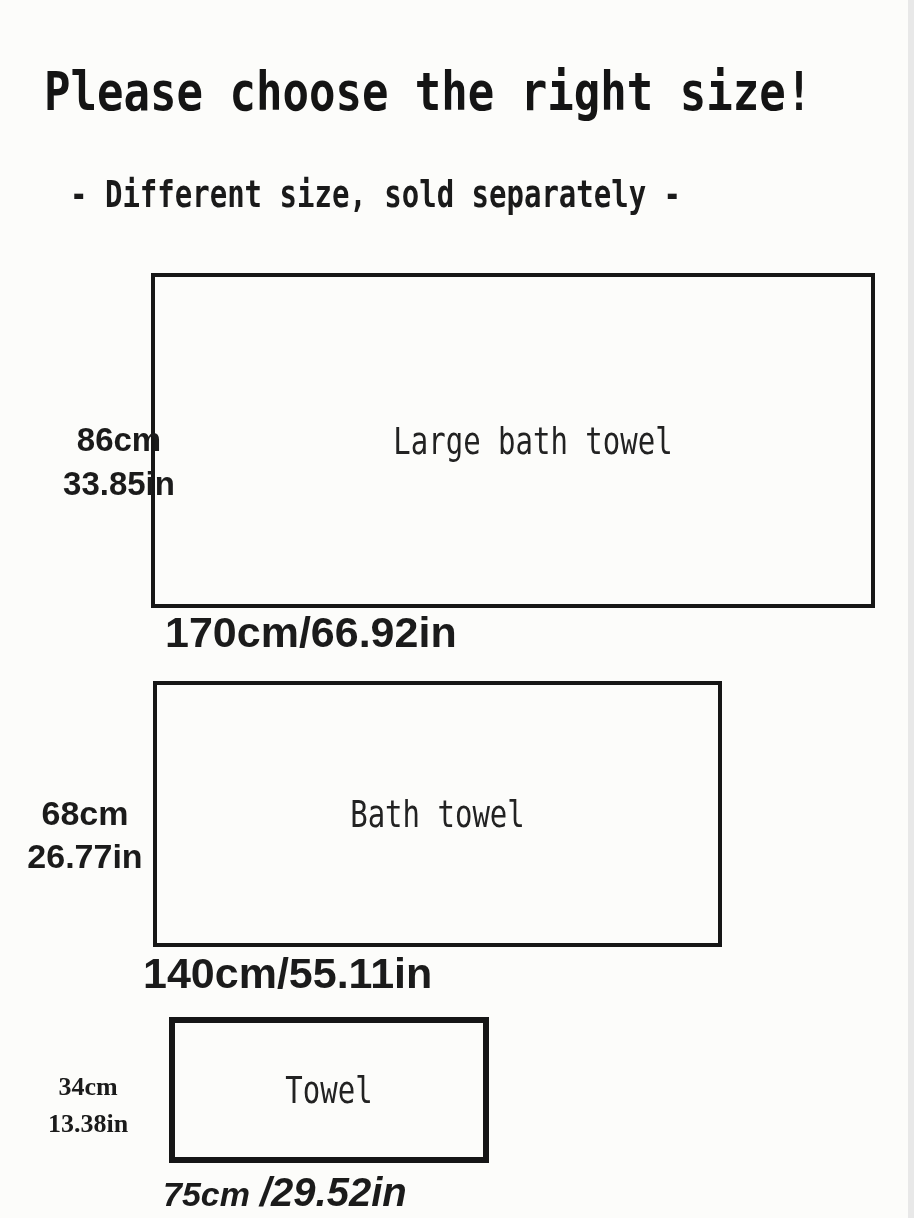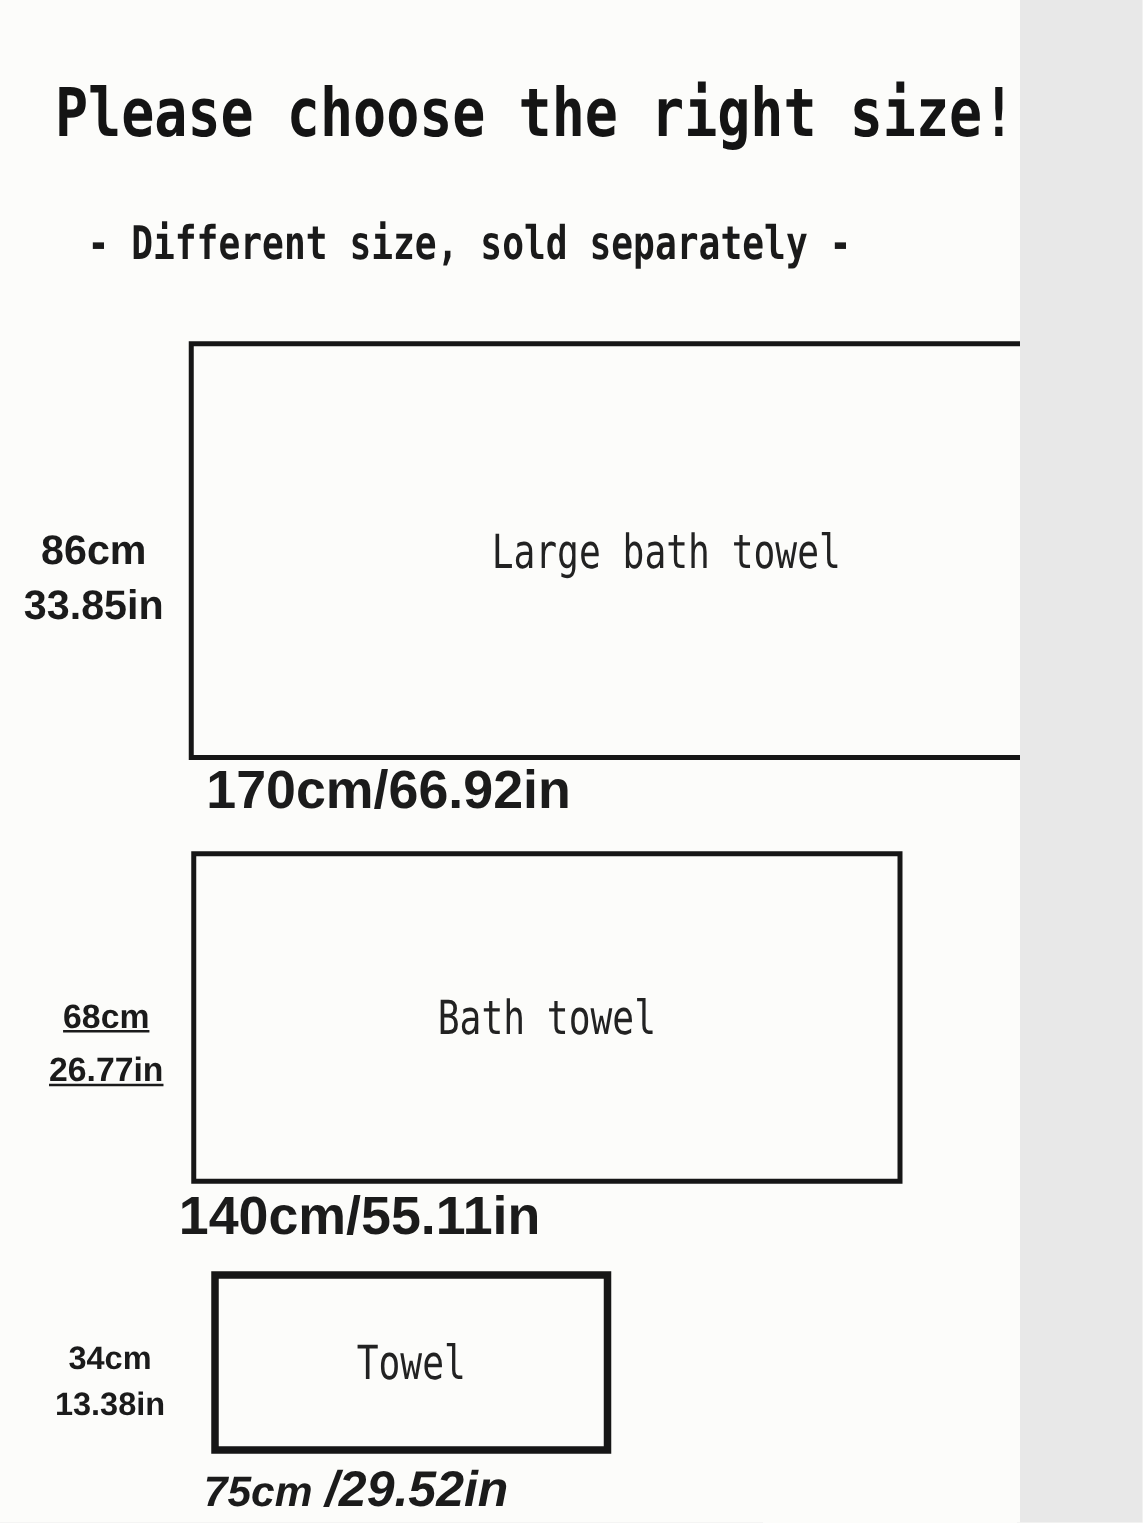--- a/index.html
+++ b/index.html
@@ -1,19 +1,19 @@
 <!DOCTYPE html>
 <html><head>
 <meta charset="utf-8">
 <style>
   html, body { margin: 0; padding: 0; }
   body { background: #e8e8e8; }
   #page {
     position: relative;
-    width: 816px;
+    width: 908px;
     height: 1218px;
     background: #fcfcfa;
     overflow: hidden;
     font-family: "Liberation Sans", sans-serif;
     color: #151515;
   }
   .gothic {
     font-family: "DejaVu Sans Mono", "Liberation Mono", monospace;
     white-space: nowrap;
   }
@@ -60,23 +60,23 @@
     transform: scaleY(1.3);
   }
   #rect-large .rect-label { transform: scaleY(1.3) translateX(20px); }
   
   .side-label {
     position: absolute;
     text-align: center;
     font-weight: bold;
     color: #1b1b1b;
   }
-  #side-large { left: 0px;  top: 418px;  width: 150px; font-size: 33px; line-height: 44px; }
-  #side-bath  { left: 5px;  top: 792px;  width: 160px; font-size: 27px; line-height: 43px; text-decoration: underline; }
-  #side-towel { left: 8px;  top: 1068px; width: 160px; font-size: 26px; line-height: 37px; }
+  #side-large { left: 0px;  top: 418px;  width: 150px; font-size: 33px; line-height: 44px; padding-left: 44px; }
+  #side-bath  { left: 5px;  top: 792px;  width: 160px; font-size: 34px; line-height: 43px; }
+  #side-towel { left: 8px;  top: 1068px; width: 160px; font-size: 26px; line-height: 37px; font-family: Liberation Serif, serif; }
   
   .width-label {
     position: absolute;
     text-align: left;
     font-weight: bold;
     color: #1b1b1b;
     font-size: 43px;
     line-height: 42px;
   }
   #width-large { left: 165px; top: 611px; width: 724px; }

